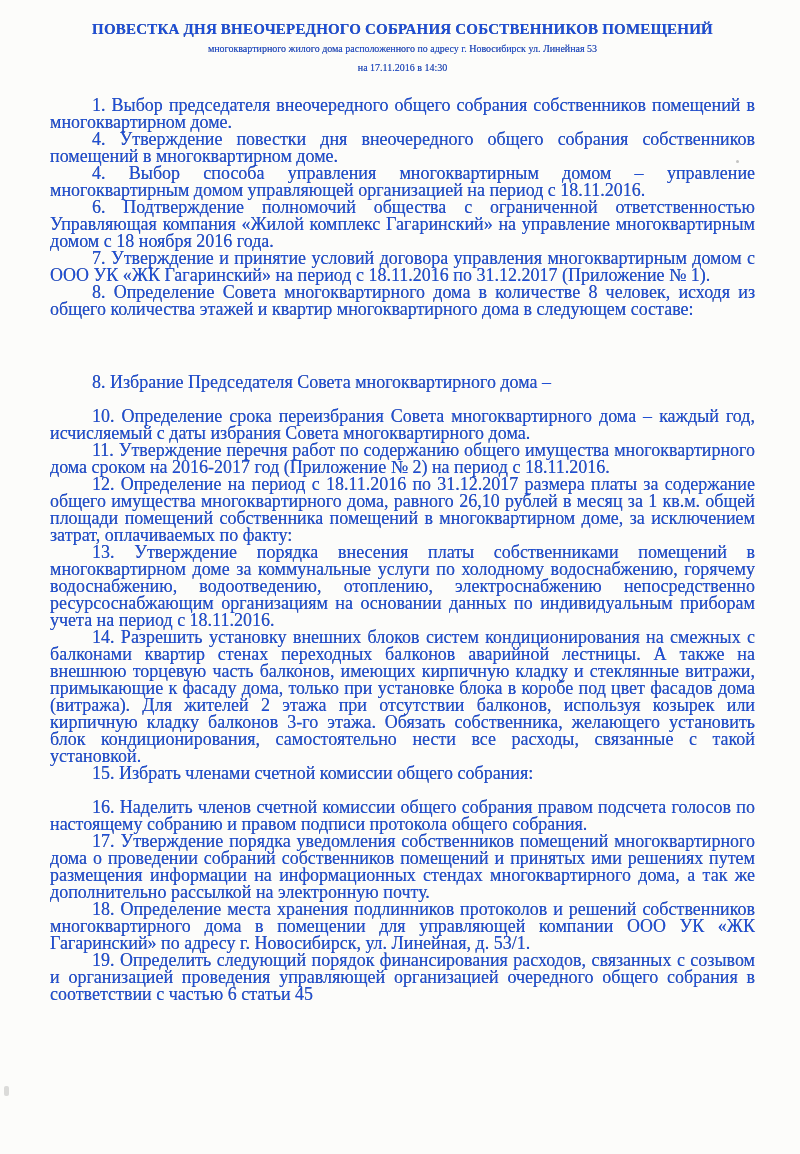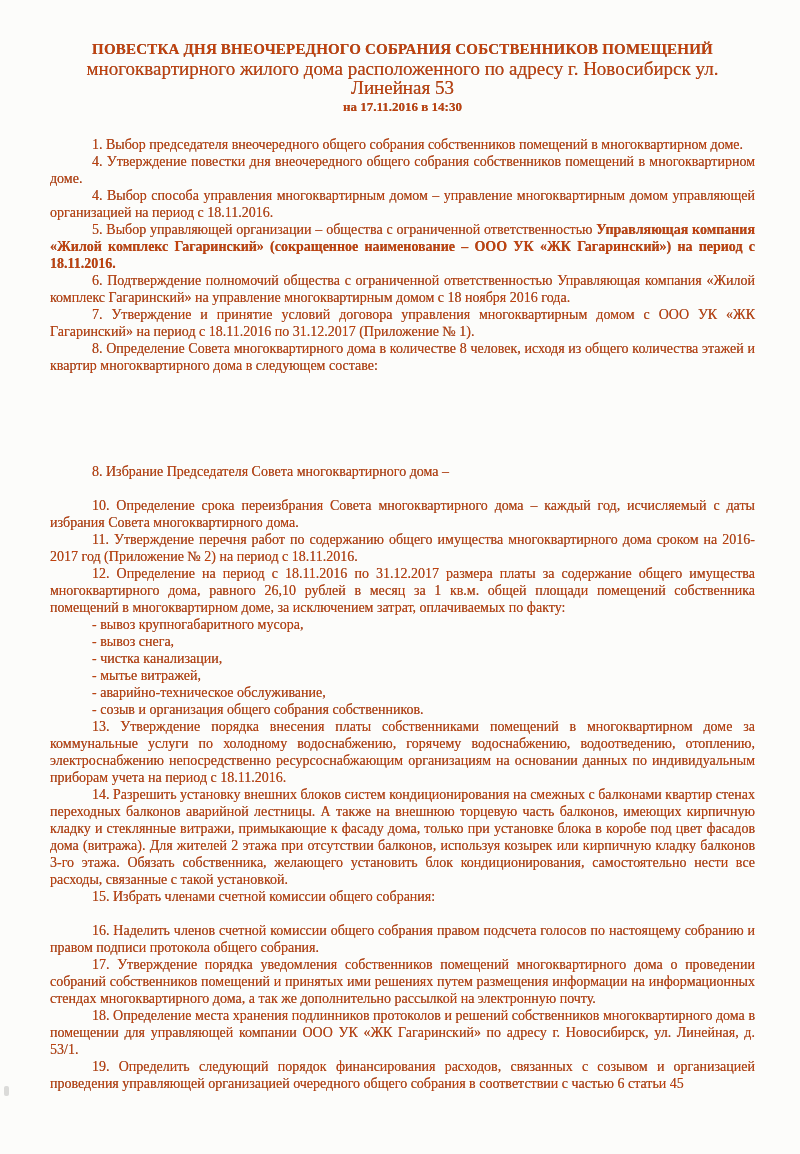--- a/index.html
+++ b/index.html
@@ -8,53 +8,53 @@
     background: #ffffff;
   }
   .page {
     position: relative;
     width: 800px;
     height: 1154px;
     margin: 0 auto;
     background: #fcfcfa;
     overflow: hidden;
     font-family: "Liberation Serif", "DejaVu Serif", serif;
-    color: #c2410c;
+    color: #1d4ed8;
     text-shadow: 0 0 0.6px rgba(45,45,45,0.65);
     box-sizing: border-box;
-    padding: 36px 45px 6px 50px;
+    padding: 16px 45px 6px 50px;
   }
   .title-block {
     text-align: center;
     margin: 4px 0 20px 0;
   }
   .title-line1 {
     font-weight: bold;
     font-size: 15px;
     line-height: 19px;
     letter-spacing: 0.2px;
   }
   .title-line2 {
-    font-size: 19px;
+    font-size: 10px;
     line-height: 19px;
   }
   .title-line3 {
-    font-weight: bold;
-    font-size: 13px;
+    font-weight: normal;
+    font-size: 10px;
     line-height: 19px;
   }
   .para {
     margin: 0;
-    font-size: 14px;
+    font-size: 18px;
     line-height: 17px;
     text-align: justify;
     text-indent: 42px;
   }
   .para b { font-weight: bold; }
-  .gap-large { margin-bottom: 89px; }
+  .gap-large { margin-bottom: 56px; }
   .gap-small { margin-bottom: 17px; }
   .sublist {
     padding-left: 42px;
     font-size: 14px;
     line-height: 17px;
   }
   .subitem { text-align: left; }
   .artifact {
     position: absolute;
     background: rgba(90,90,90,0.35);
@@ -71,38 +71,29 @@
   <div class="title-block">
     <div class="title-line1">ПОВЕСТКА ДНЯ ВНЕОЧЕРЕДНОГО СОБРАНИЯ СОБСТВЕННИКОВ ПОМЕЩЕНИЙ</div>
     <div class="title-line2">многоквартирного жилого дома расположенного по адресу г. Новосибирск ул. Линейная 53</div>
     <div class="title-line3">на 17.11.2016 в 14:30</div>
   </div>
 
   <p class="para">1. Выбор председателя внеочередного общего собрания собственников помещений в многоквартирном доме.</p>
   <p class="para">4. Утверждение повестки дня внеочередного общего собрания собственников помещений в многоквартирном доме.</p>
   <p class="para">4. Выбор способа управления многоквартирным домом – управление многоквартирным домом управляющей организацией на период с 18.11.2016.</p>
 
-  <p class="para"><span>5. Выбор управляющей организации – общества с ограниченной ответственностью </span><b>Управляющая компания «Жилой комплекс Гагаринский» (сокращенное наименование – ООО УК «ЖК Гагаринский») на период с 18.11.2016.</b></p>
 
   <p class="para">6. Подтверждение полномочий общества с ограниченной ответственностью Управляющая компания «Жилой комплекс Гагаринский» на управление многоквартирным домом с 18 ноября 2016 года.</p>
   <p class="para">7. Утверждение и принятие условий договора управления многоквартирным домом с ООО УК «ЖК Гагаринский» на период с 18.11.2016 по 31.12.2017  (Приложение № 1).</p>
   <p class="para gap-large">8. Определение Совета многоквартирного дома в количестве 8 человек, исходя из общего количества этажей и квартир многоквартирного дома в следующем составе:</p>
   <p class="para gap-small">8. Избрание Председателя Совета многоквартирного дома –</p>
   <p class="para">10. Определение срока переизбрания Совета многоквартирного дома – каждый год, исчисляемый с даты избрания Совета многоквартирного дома.</p>
   <p class="para">11. Утверждение перечня работ по содержанию общего имущества многоквартирного дома сроком на 2016-2017 год (Приложение № 2) на период с 18.11.2016.</p>
   <p class="para">12. Определение на период с 18.11.2016 по 31.12.2017 размера платы за содержание общего имущества многоквартирного дома, равного 26,10 рублей в месяц за 1 кв.м. общей площади помещений собственника помещений в многоквартирном доме, за исключением затрат, оплачиваемых по факту:</p>
 
-  <div class="sublist">
-    <div class="subitem">- вывоз крупногабаритного мусора,</div>
-    <div class="subitem">- вывоз снега,</div>
-    <div class="subitem">- чистка канализации,</div>
-    <div class="subitem">- мытье витражей,</div>
-    <div class="subitem">- аварийно-техническое обслуживание,</div>
-    <div class="subitem">- созыв и организация общего собрания собственников.</div>
-  </div>
 
   <p class="para">13. Утверждение порядка внесения платы собственниками помещений в многоквартирном доме за коммунальные услуги по холодному водоснабжению, горячему водоснабжению, водоотведению, отоплению, электроснабжению непосредственно ресурсоснабжающим организациям на основании данных по индивидуальным приборам  учета на период с 18.11.2016.</p>
   <p class="para">14. Разрешить установку внешних блоков систем кондиционирования на смежных с балконами квартир стенах переходных балконов аварийной лестницы. А также на внешнюю торцевую часть балконов, имеющих кирпичную кладку и стеклянные витражи, примыкающие к фасаду дома, только при установке блока в коробе под цвет фасадов дома (витража). Для жителей 2 этажа при отсутствии балконов, используя козырек или кирпичную кладку балконов 3-го этажа. Обязать собственника, желающего установить блок кондиционирования, самостоятельно нести все расходы, связанные с такой установкой.</p>
   <p class="para gap-small">15. Избрать членами счетной комиссии общего собрания:</p>
   <p class="para">16. Наделить членов счетной комиссии общего собрания правом подсчета голосов по настоящему собранию и правом подписи протокола общего собрания.</p>
   <p class="para">17. Утверждение порядка уведомления собственников помещений многоквартирного дома о проведении собраний собственников помещений и принятых ими решениях путем размещения информации на информационных стендах многоквартирного дома, а так же дополнительно рассылкой на электронную почту.</p>
   <p class="para">18. Определение места хранения подлинников протоколов и решений собственников многоквартирного дома в помещении для управляющей компании ООО УК «ЖК Гагаринский» по адресу г. Новосибирск, ул. Линейная, д. 53/1.</p>
   <p class="para">19. Определить  следующий порядок финансирования расходов, связанных с созывом и организацией проведения управляющей организацией очередного общего собрания в соответствии с частью 6 статьи 45</p>
 
   <div class="artifact artifact-1"></div>

